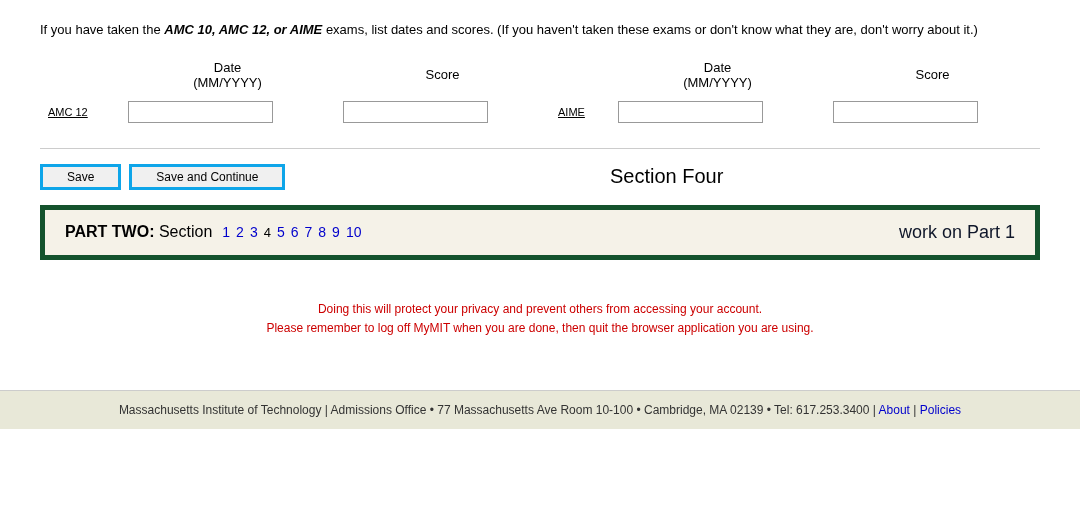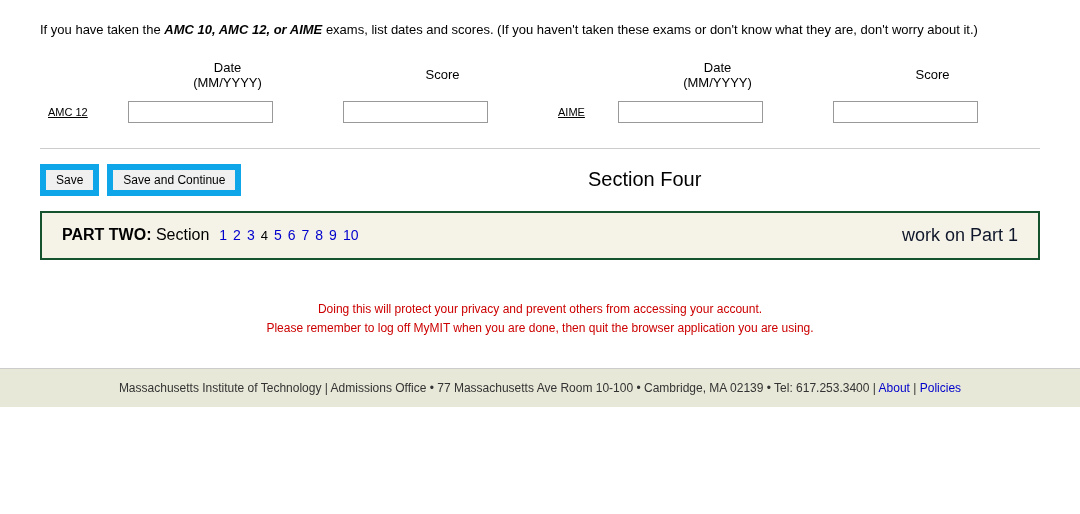--- a/index.html
+++ b/index.html
@@ -67,37 +67,37 @@
     }
 
     .controls-row {
       display: flex;
       align-items: center;
       gap: 8px;
       margin-bottom: 15px;
     }
 
     .btn {
-      border: 6px solid #0ea5e9;
+      border: 3px solid #0ea5e9;
       background: #f0f0f0;
-      padding: 3px 10px;
+      padding: 3px 24px;
       font-size: 12px;
       cursor: pointer;
     }
 
     .section-title {
       font-size: 20px;
       font-weight: normal;
       text-align: center;
       flex: 1;
     }
 
     .part-two-box {
       background: #f5f2e8;
-      border: 2px solid #14532d;
+      border: 5px solid #14532d;
       padding: 12px 20px;
       display: flex;
       align-items: center;
       justify-content: space-between;
       margin-bottom: 40px;
     }
 
     .part-two-label {
       font-size: 16px;
       font-weight: normal;
@@ -139,20 +139,21 @@
       margin-bottom: 20px;
     }
 
     .footer {
       background: #e8e8d8;
       border-top: 1px solid #ccc;
       padding: 12px 40px;
       text-align: center;
       font-size: 12px;
       color: #333;
+      margin-top: 22px;
     }
 
     .footer a {
       color: #0000cc;
       text-decoration: none;
     }
   </style>
 </head>
 <body>
 

